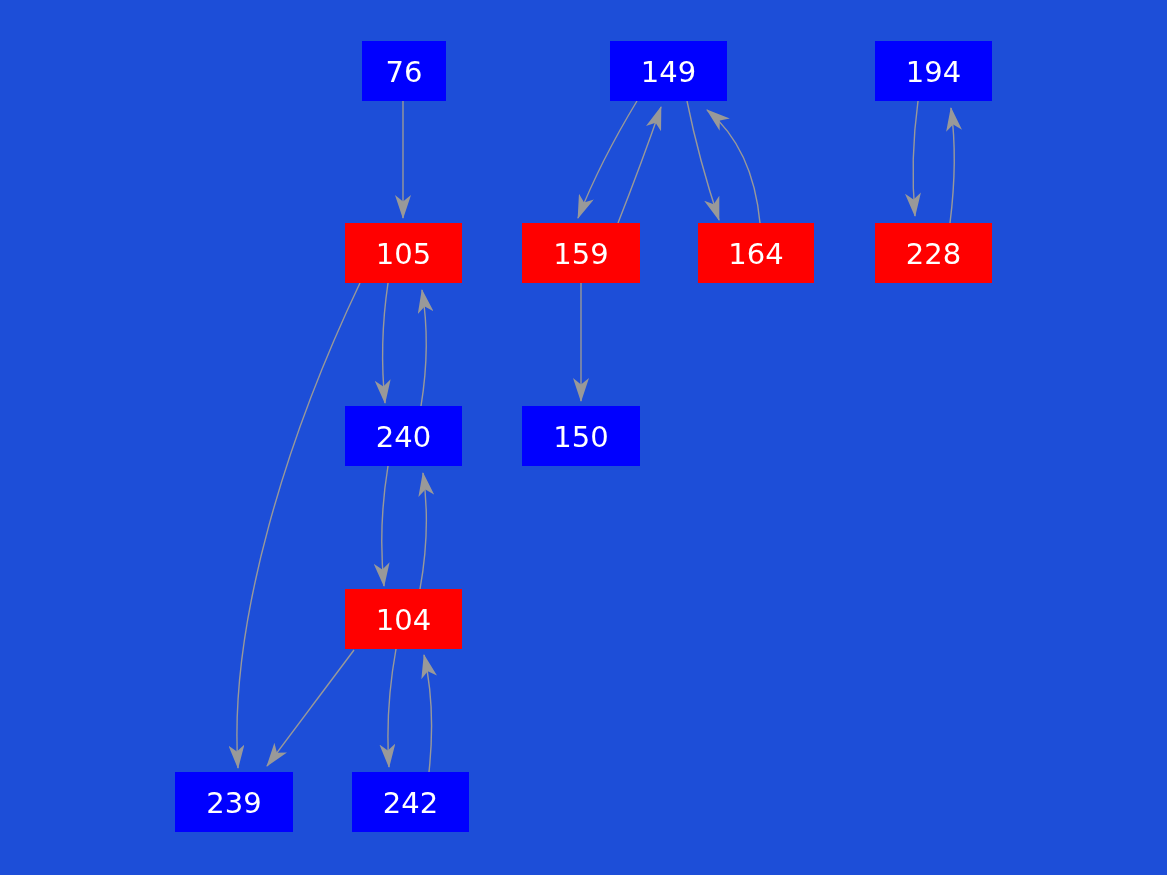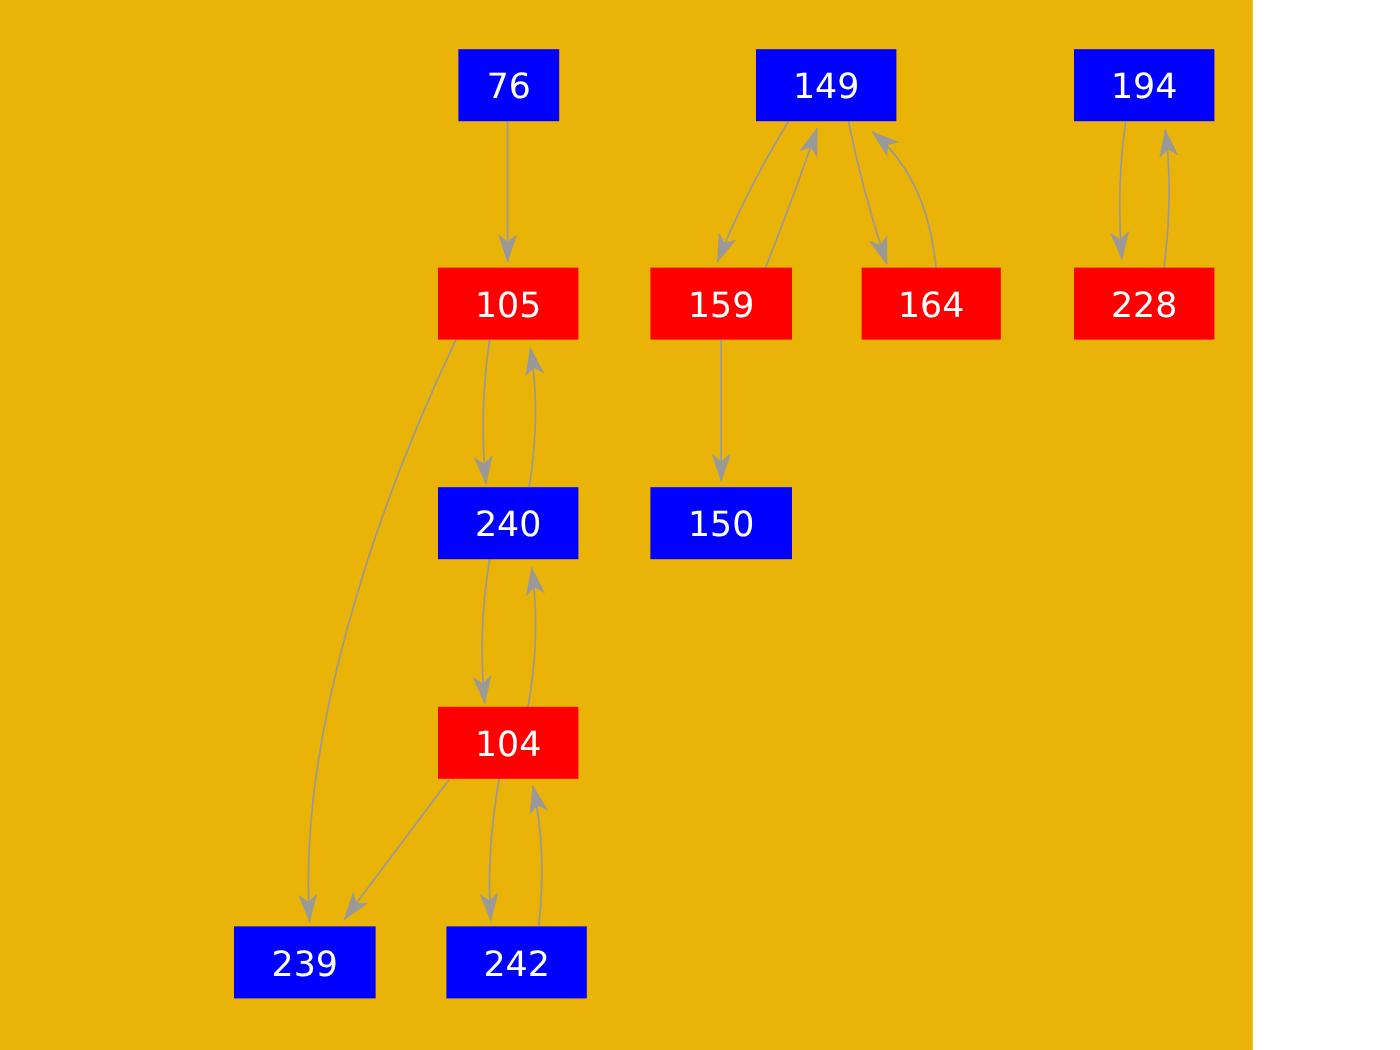--- a/index.html
+++ b/index.html
@@ -3,25 +3,24 @@
 <meta charset="utf-8">
 <style>
   html, body {
     margin: 0;
     padding: 0;
     background: #ffffff;
     font-family: "DejaVu Sans", sans-serif;
   }
   .stage {
     position: relative;
-    width: 1024px;
+    width: 1167px;
     height: 875px;
-    background: #eab308;
+    background: #1d4ed8;
     overflow: hidden;
-    padding-left: 20px;
   }
   svg { display: block; }
   .edge {
     fill: none;
     stroke-width: 1.4px;
   }
   .node-label {
     font-family: "DejaVu Sans", sans-serif;
     font-size: 29px;
     text-anchor: middle;

